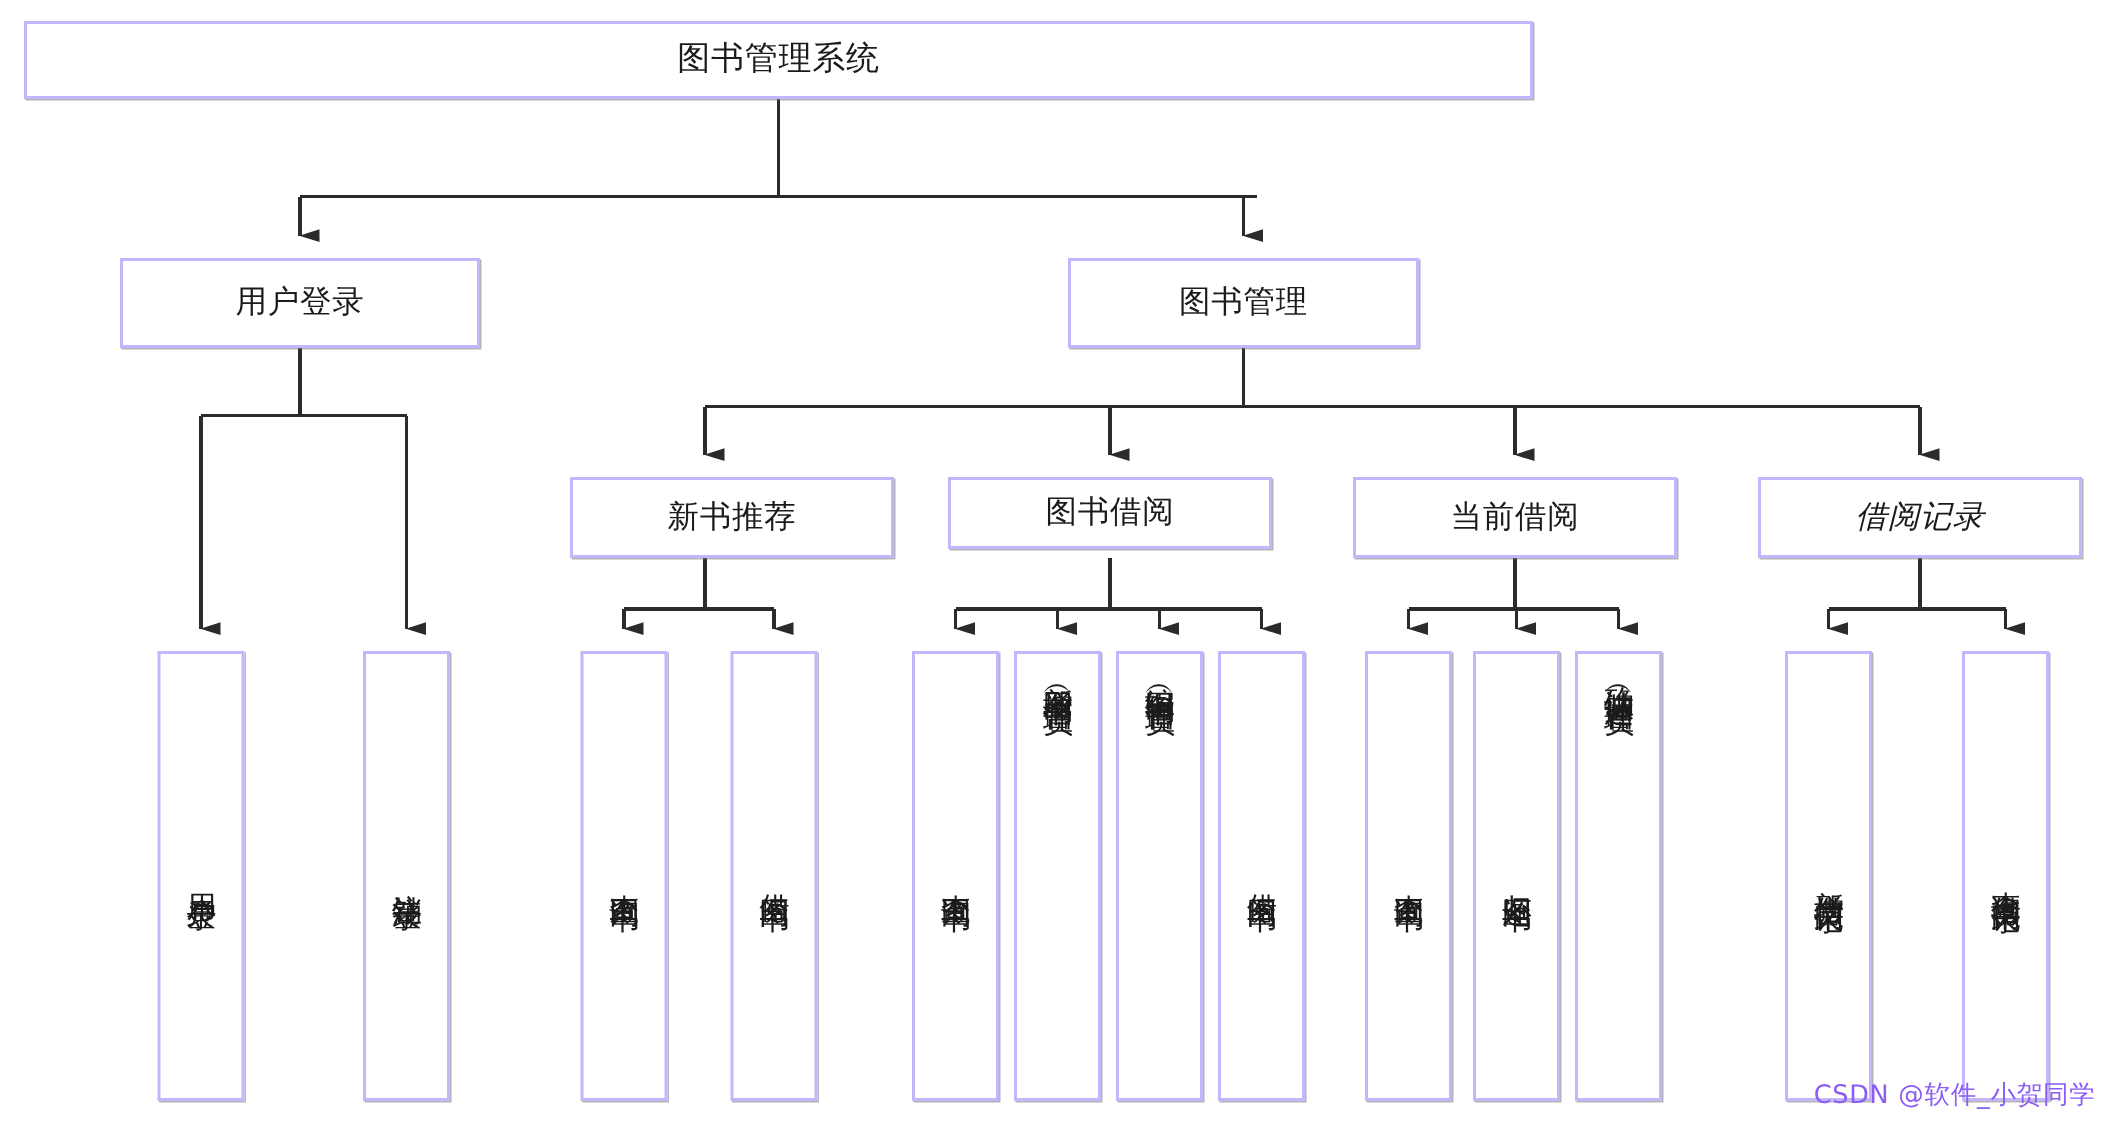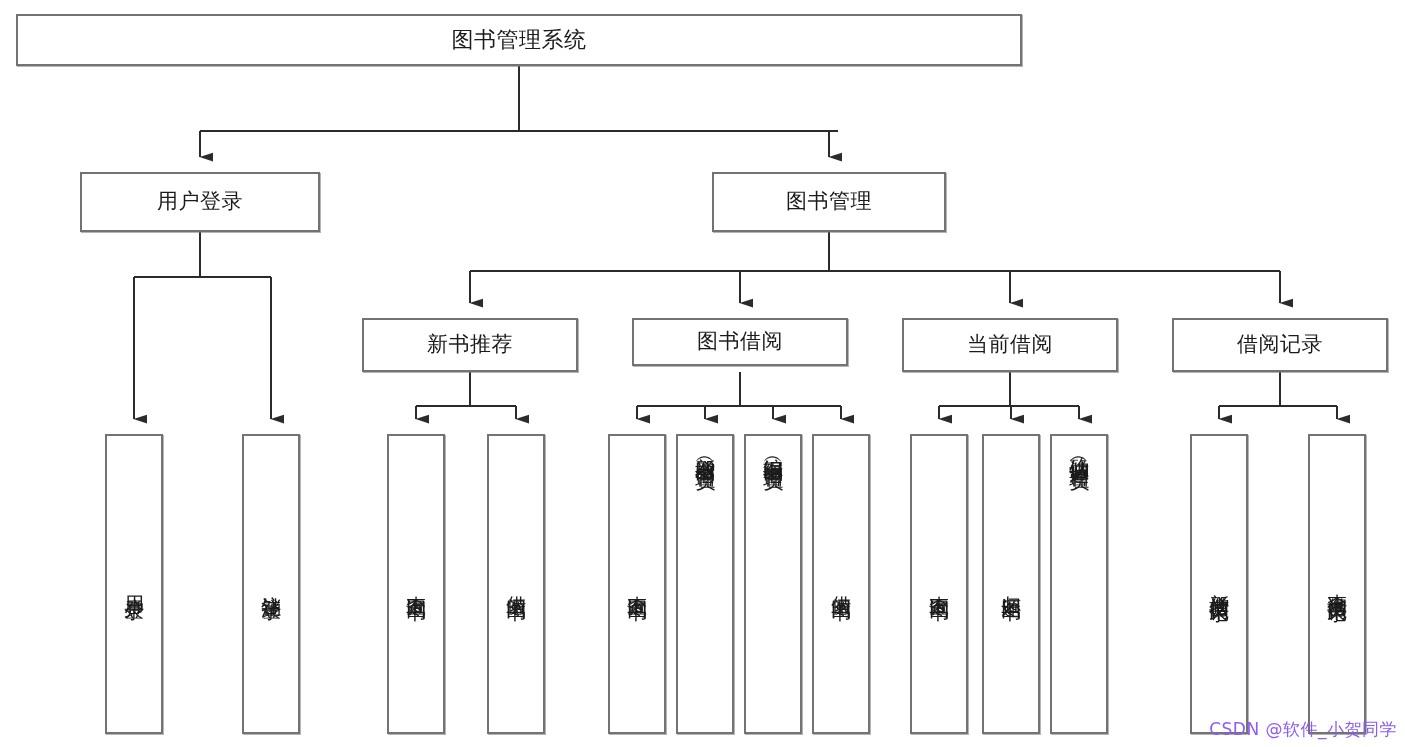--- a/index.html
+++ b/index.html
@@ -21,21 +21,21 @@
     position: absolute;
     left: 0;
     top: 0;
     width: 1405px;
     height: 747px;
   }
   .node-box {
     position: absolute;
     box-sizing: border-box;
     background: #ffffff;
-    border: 2px solid #737373;
+    border: 2px solid #c4b5fd;
     display: flex;
     align-items: center;
     justify-content: center;
     box-shadow: 1px 1px 0 rgba(120,120,120,0.55);
   }
   .node-label {
     color: #1b1b1b;
     font-size: 21px;
     line-height: 1.12;
     letter-spacing: 0.5px;
@@ -133,30 +133,30 @@
     <span class="node-label">图书管理系统</span>
   </div>
 
   <div class="node-box level-2" style="left:80px; top:172px; width:240px; height:60px;">
     <span class="node-label">用户登录</span>
   </div>
   <div class="node-box level-2" style="left:712px; top:172px; width:234px; height:60px;">
     <span class="node-label">图书管理</span>
   </div>
 
-  <div class="node-box level-3" style="left:362px; top:318px; width:216px; height:54px;justify-content:center;">
+  <div class="node-box level-3" style="left:380px; top:318px; width:216px; height:54px;justify-content:center;">
     <span class="node-label">新书推荐</span>
   </div>
   <div class="node-box level-3" style="left:632px; top:318px; width:216px; height:48px;">
     <span class="node-label">图书借阅</span>
   </div>
   <div class="node-box level-3" style="left:902px; top:318px; width:216px; height:54px;">
     <span class="node-label">当前借阅</span>
   </div>
-  <div class="node-box level-3" style="left:1172px; top:318px; width:216px; height:54px;">
+  <div class="node-box level-3" style="left:1172px; top:318px; width:216px; height:54px;font-style:italic;">
     <span class="node-label">借阅记录</span>
   </div>
 
   <div class="node-box leaf leaf-centered" style="left:105px; top:434px; width:58px; height:300px;">
     <span class="node-label">用户登录</span>
   </div>
   <div class="node-box leaf leaf-centered" style="left:242px; top:434px; width:58px; height:300px;">
     <span class="node-label">注销登录</span>
   </div>
   <div class="node-box leaf leaf-centered" style="left:387px; top:434px; width:58px; height:300px;">

